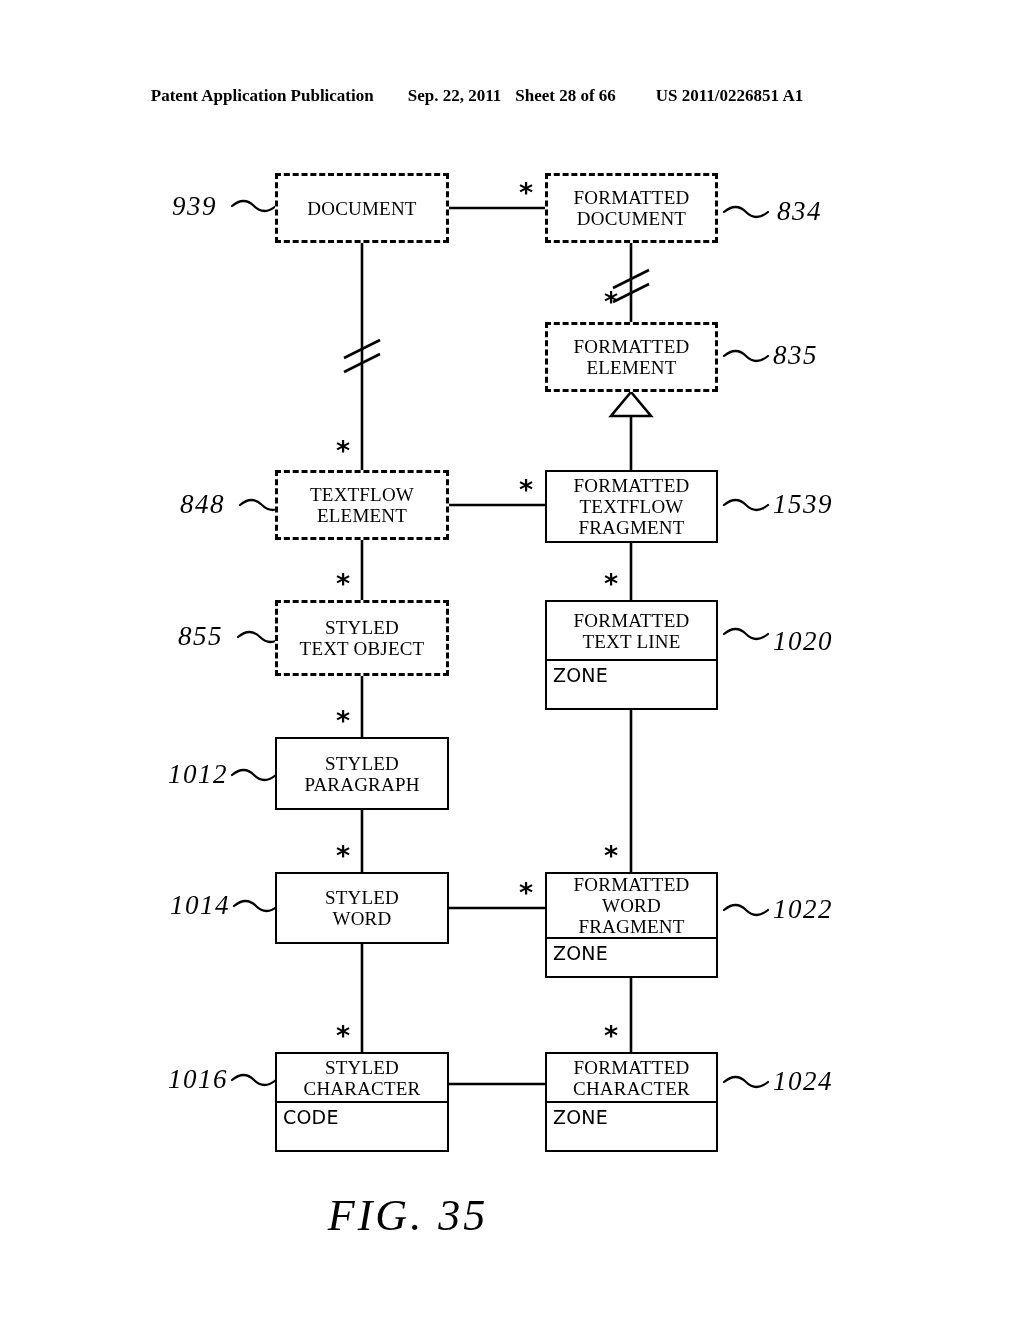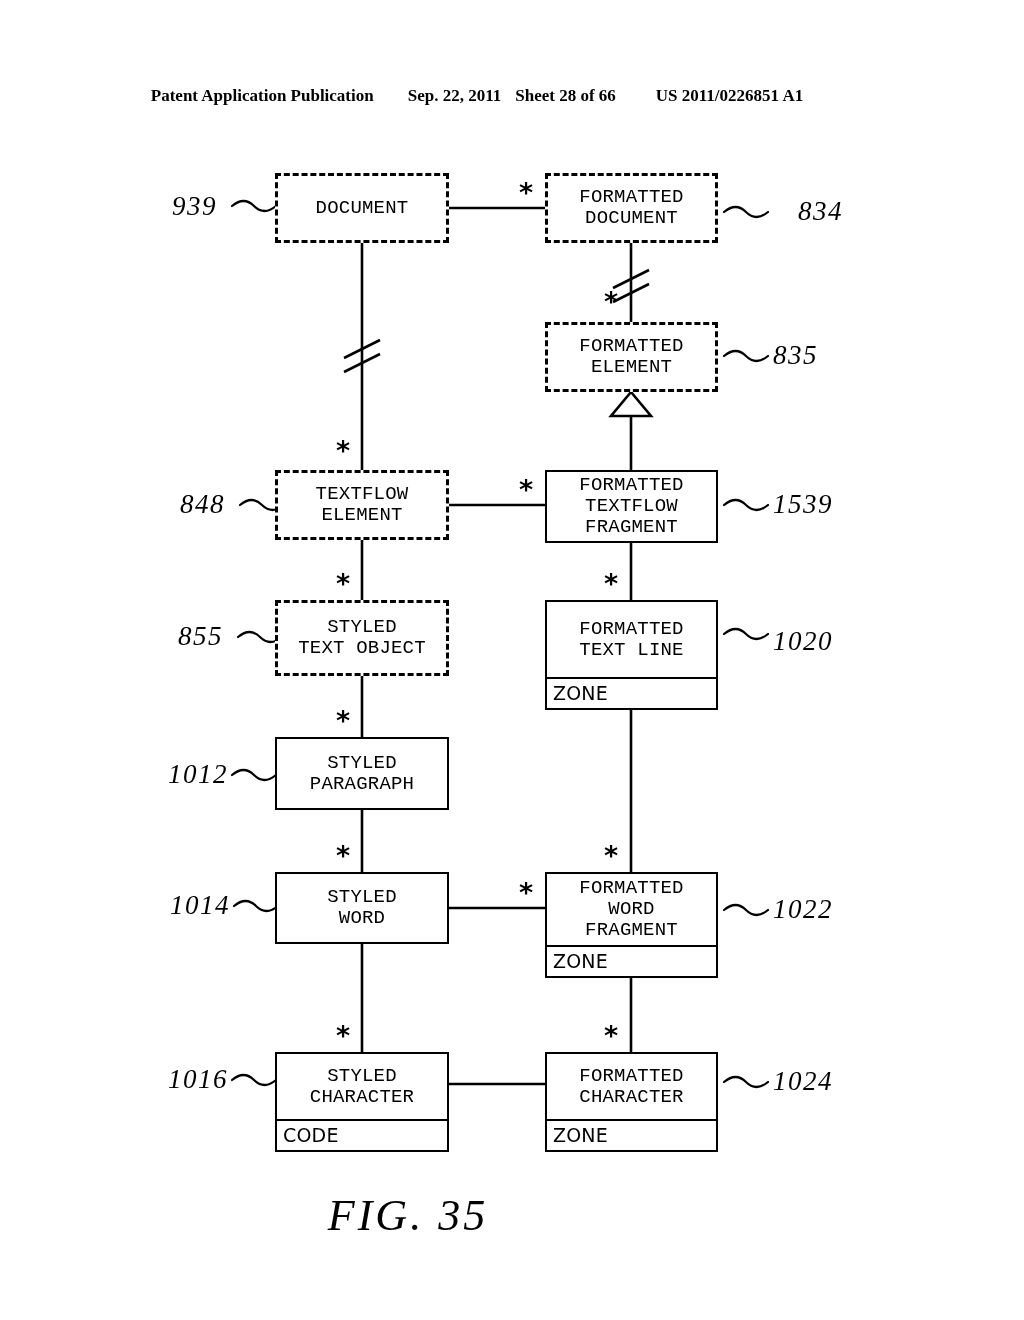--- a/index.html
+++ b/index.html
@@ -59,35 +59,35 @@
   }
   .node.solid { border: 2.5px solid #000; }
   .node.dashed { border: 3px dashed #000; }
 
   .node .title {
     flex: 1 1 auto;
     display: flex;
     align-items: center;
     justify-content: center;
     text-align: center;
-    font-family: Liberation Mono, monospace;
+    font-family: Liberation Serif, serif;
     font-size: 19px;
     line-height: 21px;
     letter-spacing: 0.2px;
     white-space: pre-line;
     padding: 0 4px;
   }
   .node .compartment {
     flex: 0 0 auto;
     border-top: 2.5px solid #000;
     font-family: "DejaVu Sans", sans-serif;
     font-size: 19px;
     line-height: 20px;
     text-align: left;
-    padding: 4px 0 5px 6px;
+    padding: 4px 0 23px 6px;
     letter-spacing: 0.2px;
   }
 
   
   .star {
     position: absolute;
     font-family: "DejaVu Sans", sans-serif;
     font-size: 27px;
     line-height: 1;
     font-weight: bold;
@@ -255,21 +255,21 @@
   <span class="star" style="left:336px; top:570px;">*</span>
   <span class="star" style="left:604px; top:570px;">*</span>
   <span class="star" style="left:336px; top:707px;">*</span>
   <span class="star" style="left:336px; top:842px;">*</span>
   <span class="star" style="left:604px; top:842px;">*</span>
   <span class="star" style="left:519px; top:879px;">*</span>
   <span class="star" style="left:336px; top:1022px;">*</span>
   <span class="star" style="left:604px; top:1022px;">*</span>
 
   <span class="refnum" style="left:172px; top:193px;">939</span>
-  <span class="refnum" style="left:798px; top:198px;">834</span>
+  <span class="refnum" style="left:777px; top:198px;">834</span>
   <span class="refnum" style="left:773px; top:342px;">835</span>
   <span class="refnum" style="left:180px; top:491px;">848</span>
   <span class="refnum" style="left:773px; top:491px;">1539</span>
   <span class="refnum" style="left:178px; top:623px;">855</span>
   <span class="refnum" style="left:773px; top:620px;margin-top:8px;">1020</span>
   <span class="refnum" style="left:168px; top:761px;">1012</span>
   <span class="refnum" style="left:170px; top:892px;">1014</span>
   <span class="refnum" style="left:773px; top:896px;">1022</span>
   <span class="refnum" style="left:168px; top:1066px;">1016</span>
   <span class="refnum" style="left:773px; top:1068px;">1024</span>

